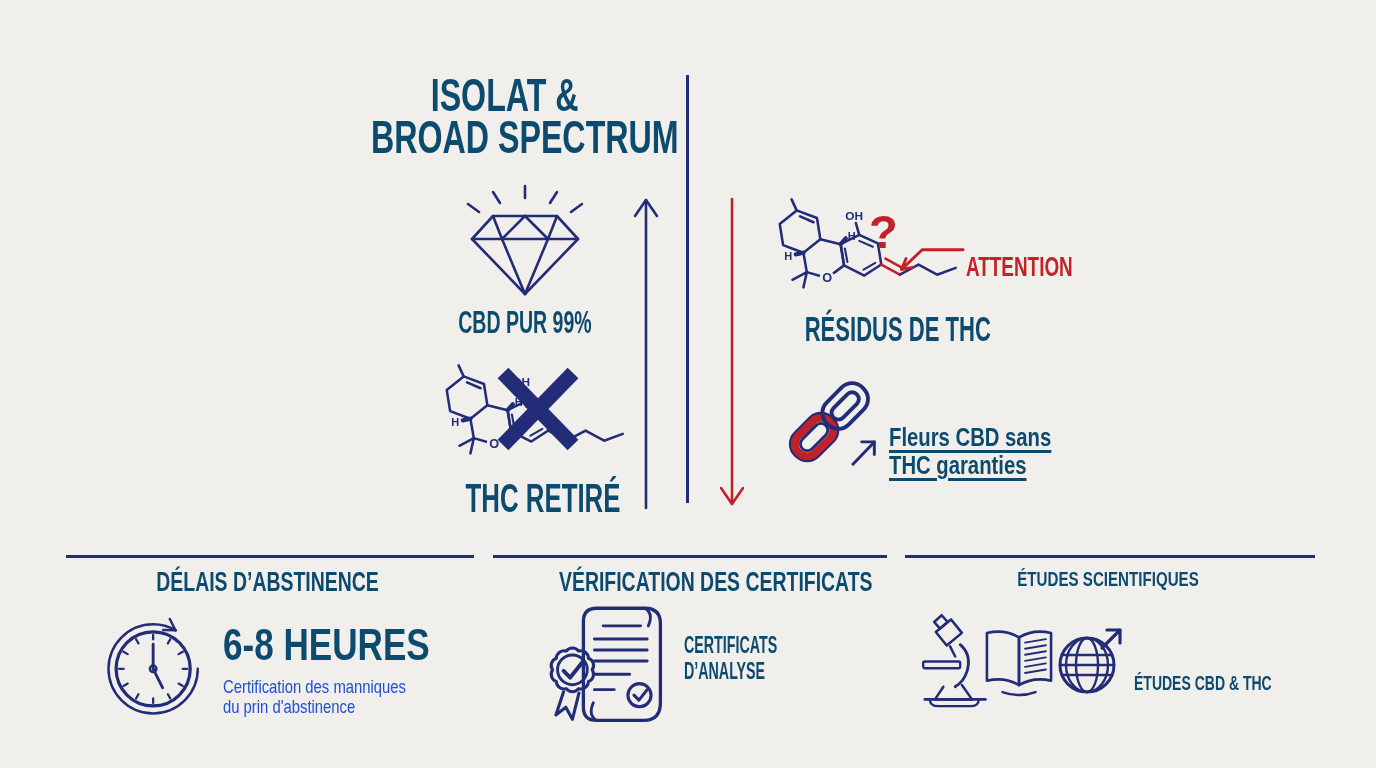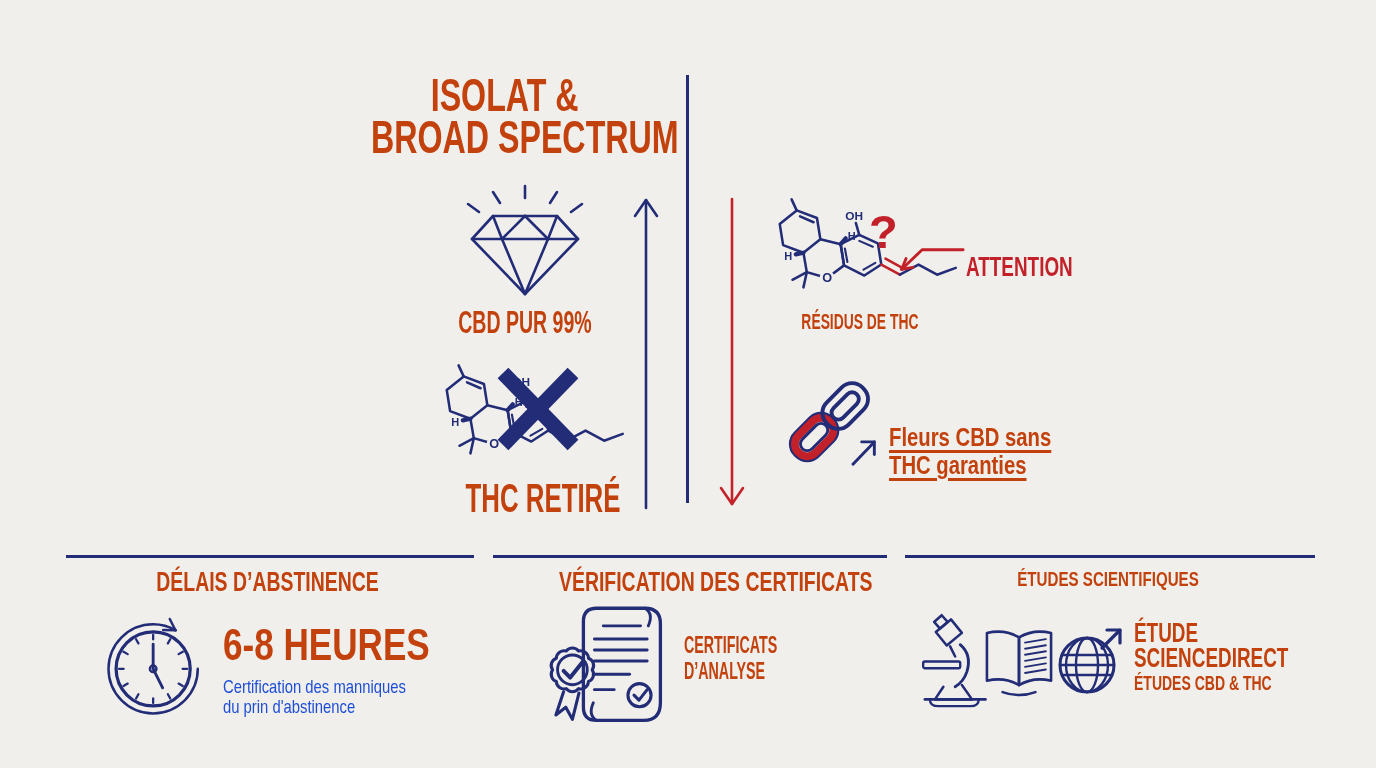--- a/index.html
+++ b/index.html
@@ -1,19 +1,19 @@
 <!DOCTYPE html>
 <html><head>
 <meta charset="utf-8">
 <style>
   html,body{margin:0;padding:0;background:#d8d6d2}
   #canvas{position:relative;width:1376px;height:768px;background:#f1efeb;
           font-family:"Liberation Sans",sans-serif;color:#222c77;overflow:hidden}
   .abs{position:absolute}
-  .t{font-weight:700;color:#c2410c}
+  .t{font-weight:700;color:#0c4a6e}
   .t4{font-weight:400;color:#1d4ed8}
   .red{color:#c32129}
   .ctr{text-align:center}
   .sq{display:inline-block;white-space:nowrap}
   .ol{transform-origin:0 50%}
   .sx62{transform:scaleX(.62)}
   .sx63{transform:scaleX(.63)}
   .sx70{transform:scaleX(.70)}
   .sx72{transform:scaleX(.72)}
   .sx78{transform:scaleX(.78)}
@@ -131,21 +131,21 @@
   <svg class="abs" style="left:889px;top:241px" width="78" height="39" viewBox="0 0 80 40">
     <path class="sR" stroke-width="3" d="M76,9 L34,9 L13,29"></path>
     <line class="sR" stroke-width="3" x1="13" y1="29" x2="24.5" y2="27"></line>
     <line class="sR" stroke-width="3" x1="13" y1="29" x2="17.5" y2="18"></line>
   </svg>
 
   <div class="abs t red" style="left:966px;top:252px;font-size:27px">
     <span class="sq sx70 ol">ATTENTION</span>
   </div>
 
-  <div class="abs ctr t" style="left:750px;top:309px;width:220px;font-size:22px">
+  <div class="abs ctr t" style="left:750px;top:309px;width:220px;font-size:35px">
     <span class="sq sx63">RÉSIDUS DE THC</span>
   </div>
 
   <svg class="abs" style="left:779px;top:371px" width="112" height="102" viewBox="0 0 115 105">
     <g transform="translate(36,68) rotate(45)">
       <rect class="sN" stroke-width="3" x="-17" y="-27" width="34" height="54" rx="16"></rect>
       <rect class="sR" stroke-width="8" x="-12.5" y="-22.5" width="25" height="45" rx="12"></rect>
       <rect class="sN" stroke-width="3" x="-7" y="-17" width="14" height="34" rx="7"></rect>
     </g>
     <g transform="translate(68,36) rotate(45)">
@@ -263,21 +263,17 @@
     <line class="sN" stroke-width="2.4" x1="14" y1="36" x2="62" y2="36"></line>
     <line class="sN" stroke-width="2.4" x1="11" y1="46" x2="65" y2="46"></line>
     <line class="sN" stroke-width="2.4" x1="14" y1="56" x2="62" y2="56"></line>
     <g>
       <line class="sN" stroke-width="3.2" x1="53" y1="29" x2="70" y2="12"></line>
       <line class="sN" stroke-width="3.2" x1="58" y1="11" x2="71" y2="11"></line>
       <line class="sN" stroke-width="3.2" x1="71" y1="11" x2="71" y2="24"></line>
     </g>
   </svg>
 
-  <div class="abs t" style="left:1134px;top:621px;font-size:27px;line-height:25px">
-    <div><span class="sq sx70 ol">ÉTUDE</span></div>
-    <div><span class="sq sx70 ol">SCIENCEDIRECT</span></div>
-  </div>
   <div class="abs t" style="left:1134px;top:672px;font-size:20px">
     <span class="sq sx70 ol">ÉTUDES CBD &amp; THC</span>
   </div>
 
 </div>
 
 </body></html>

